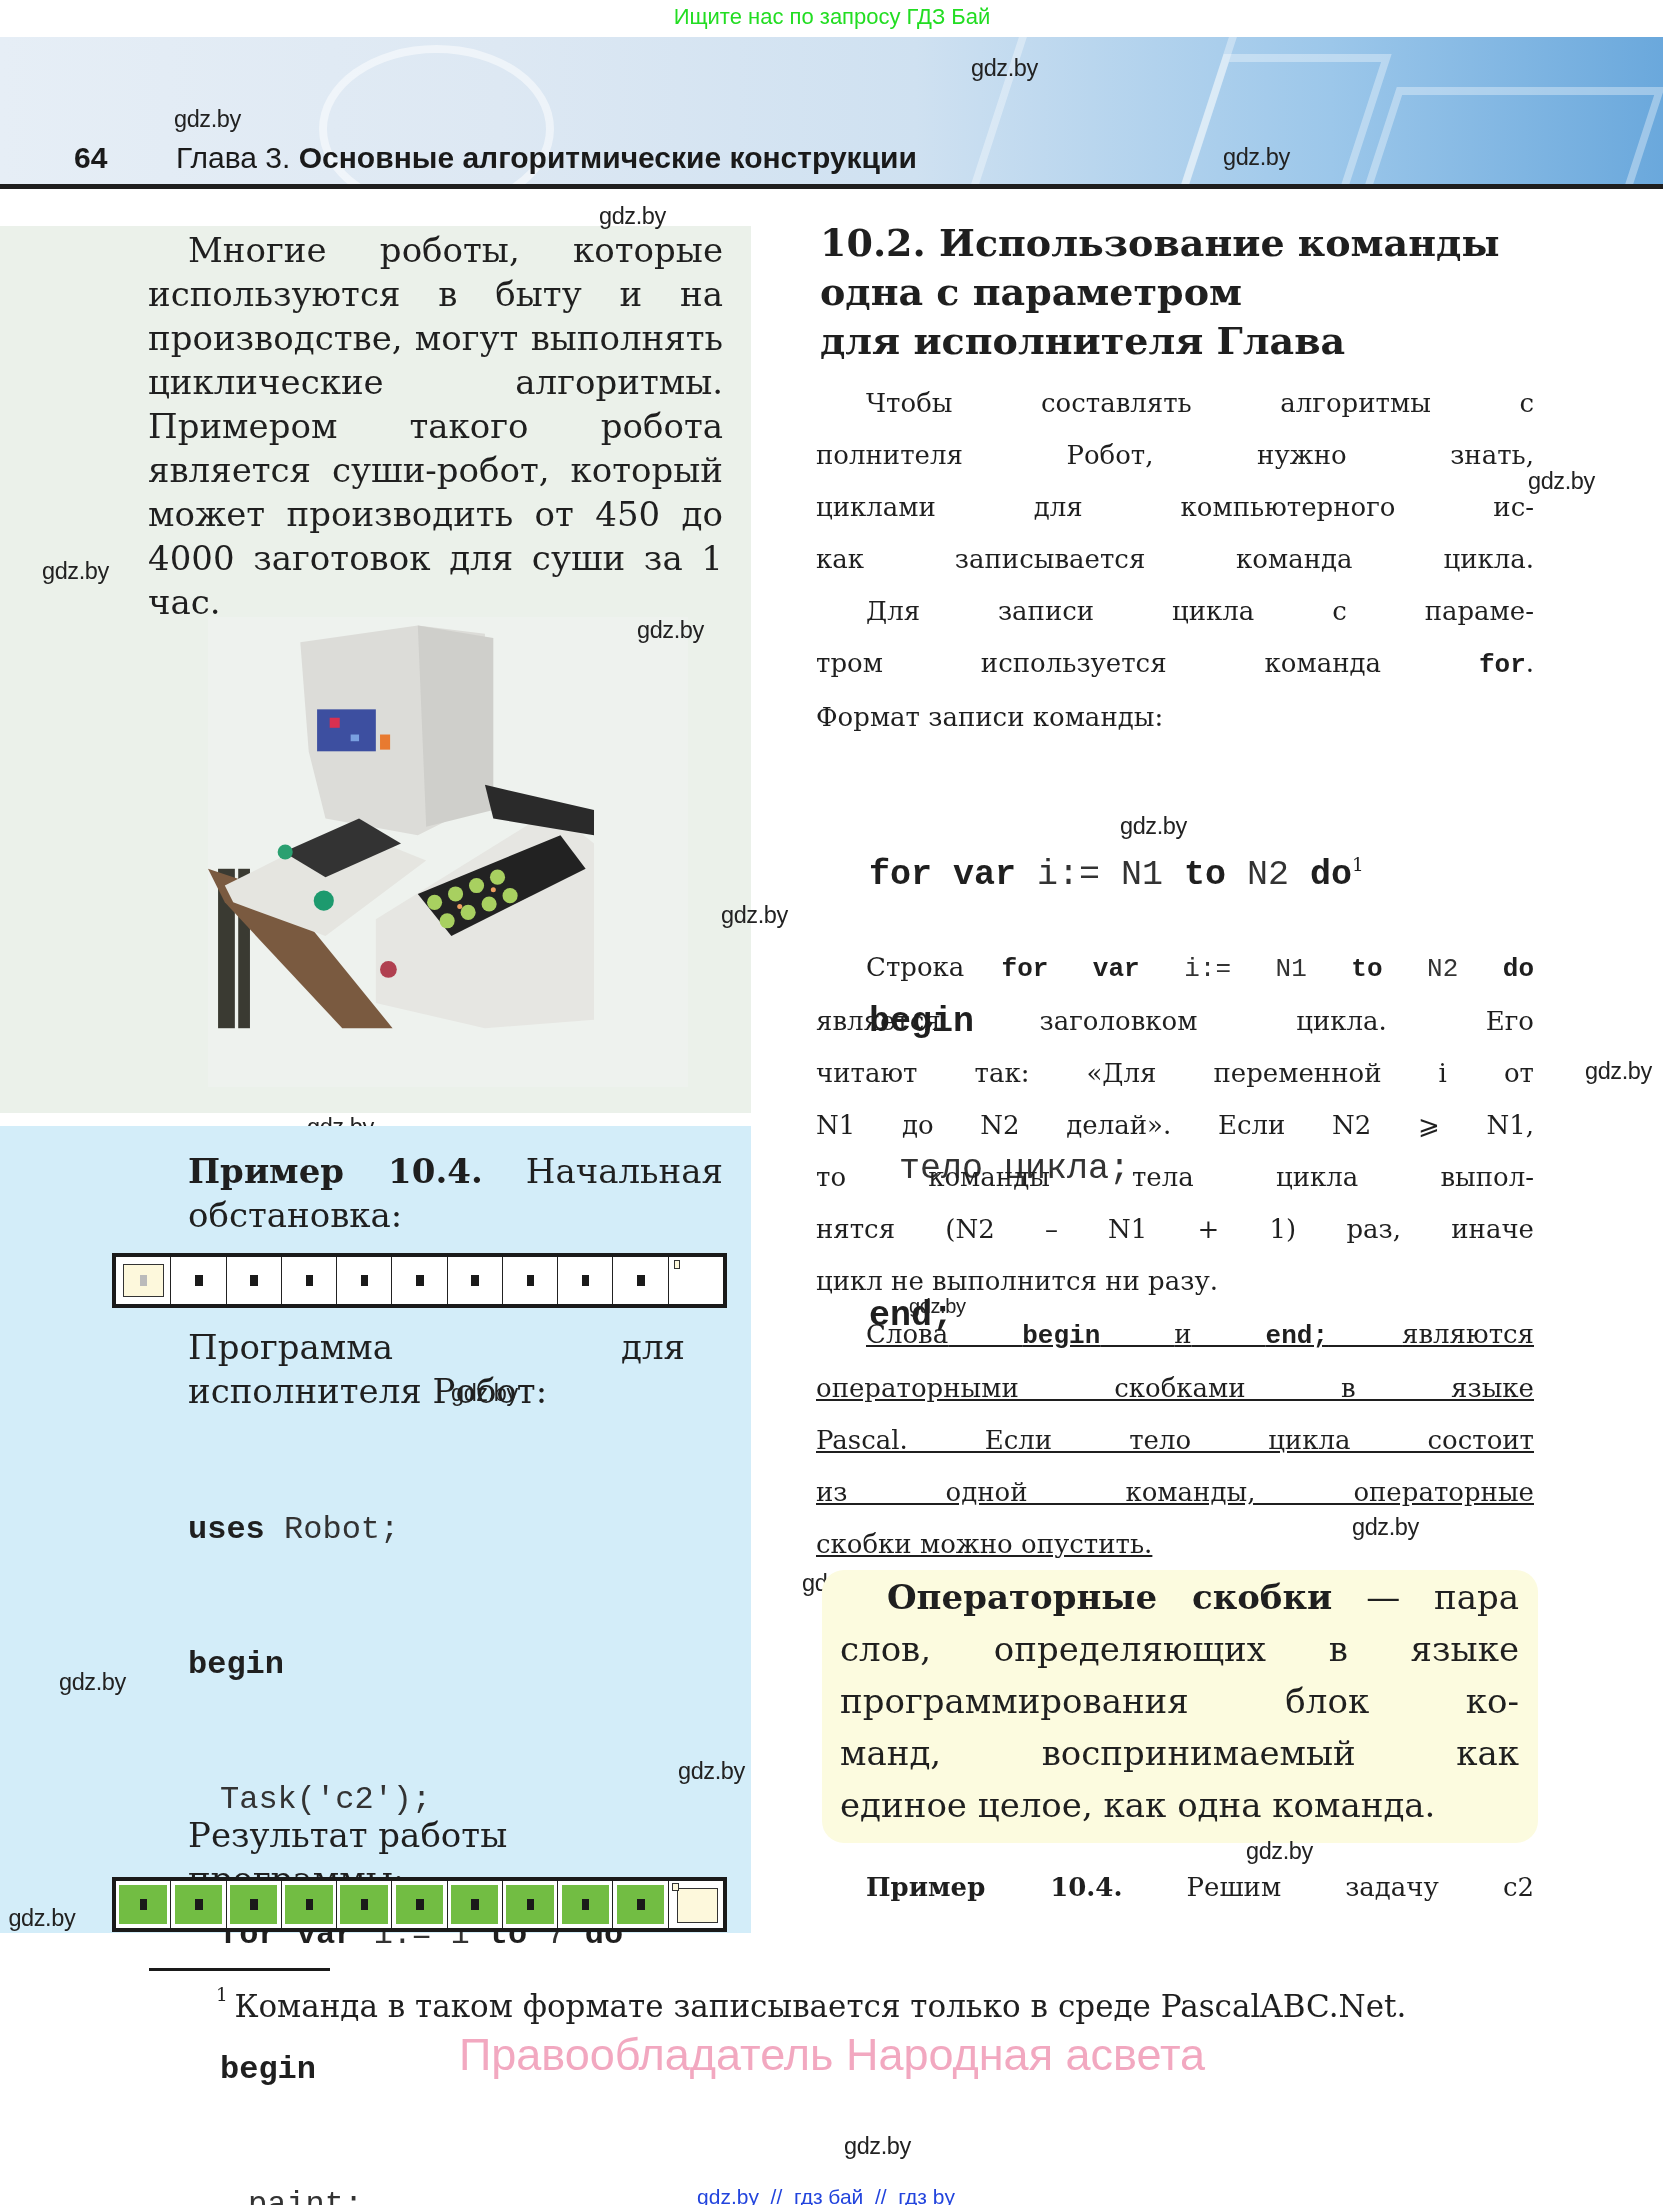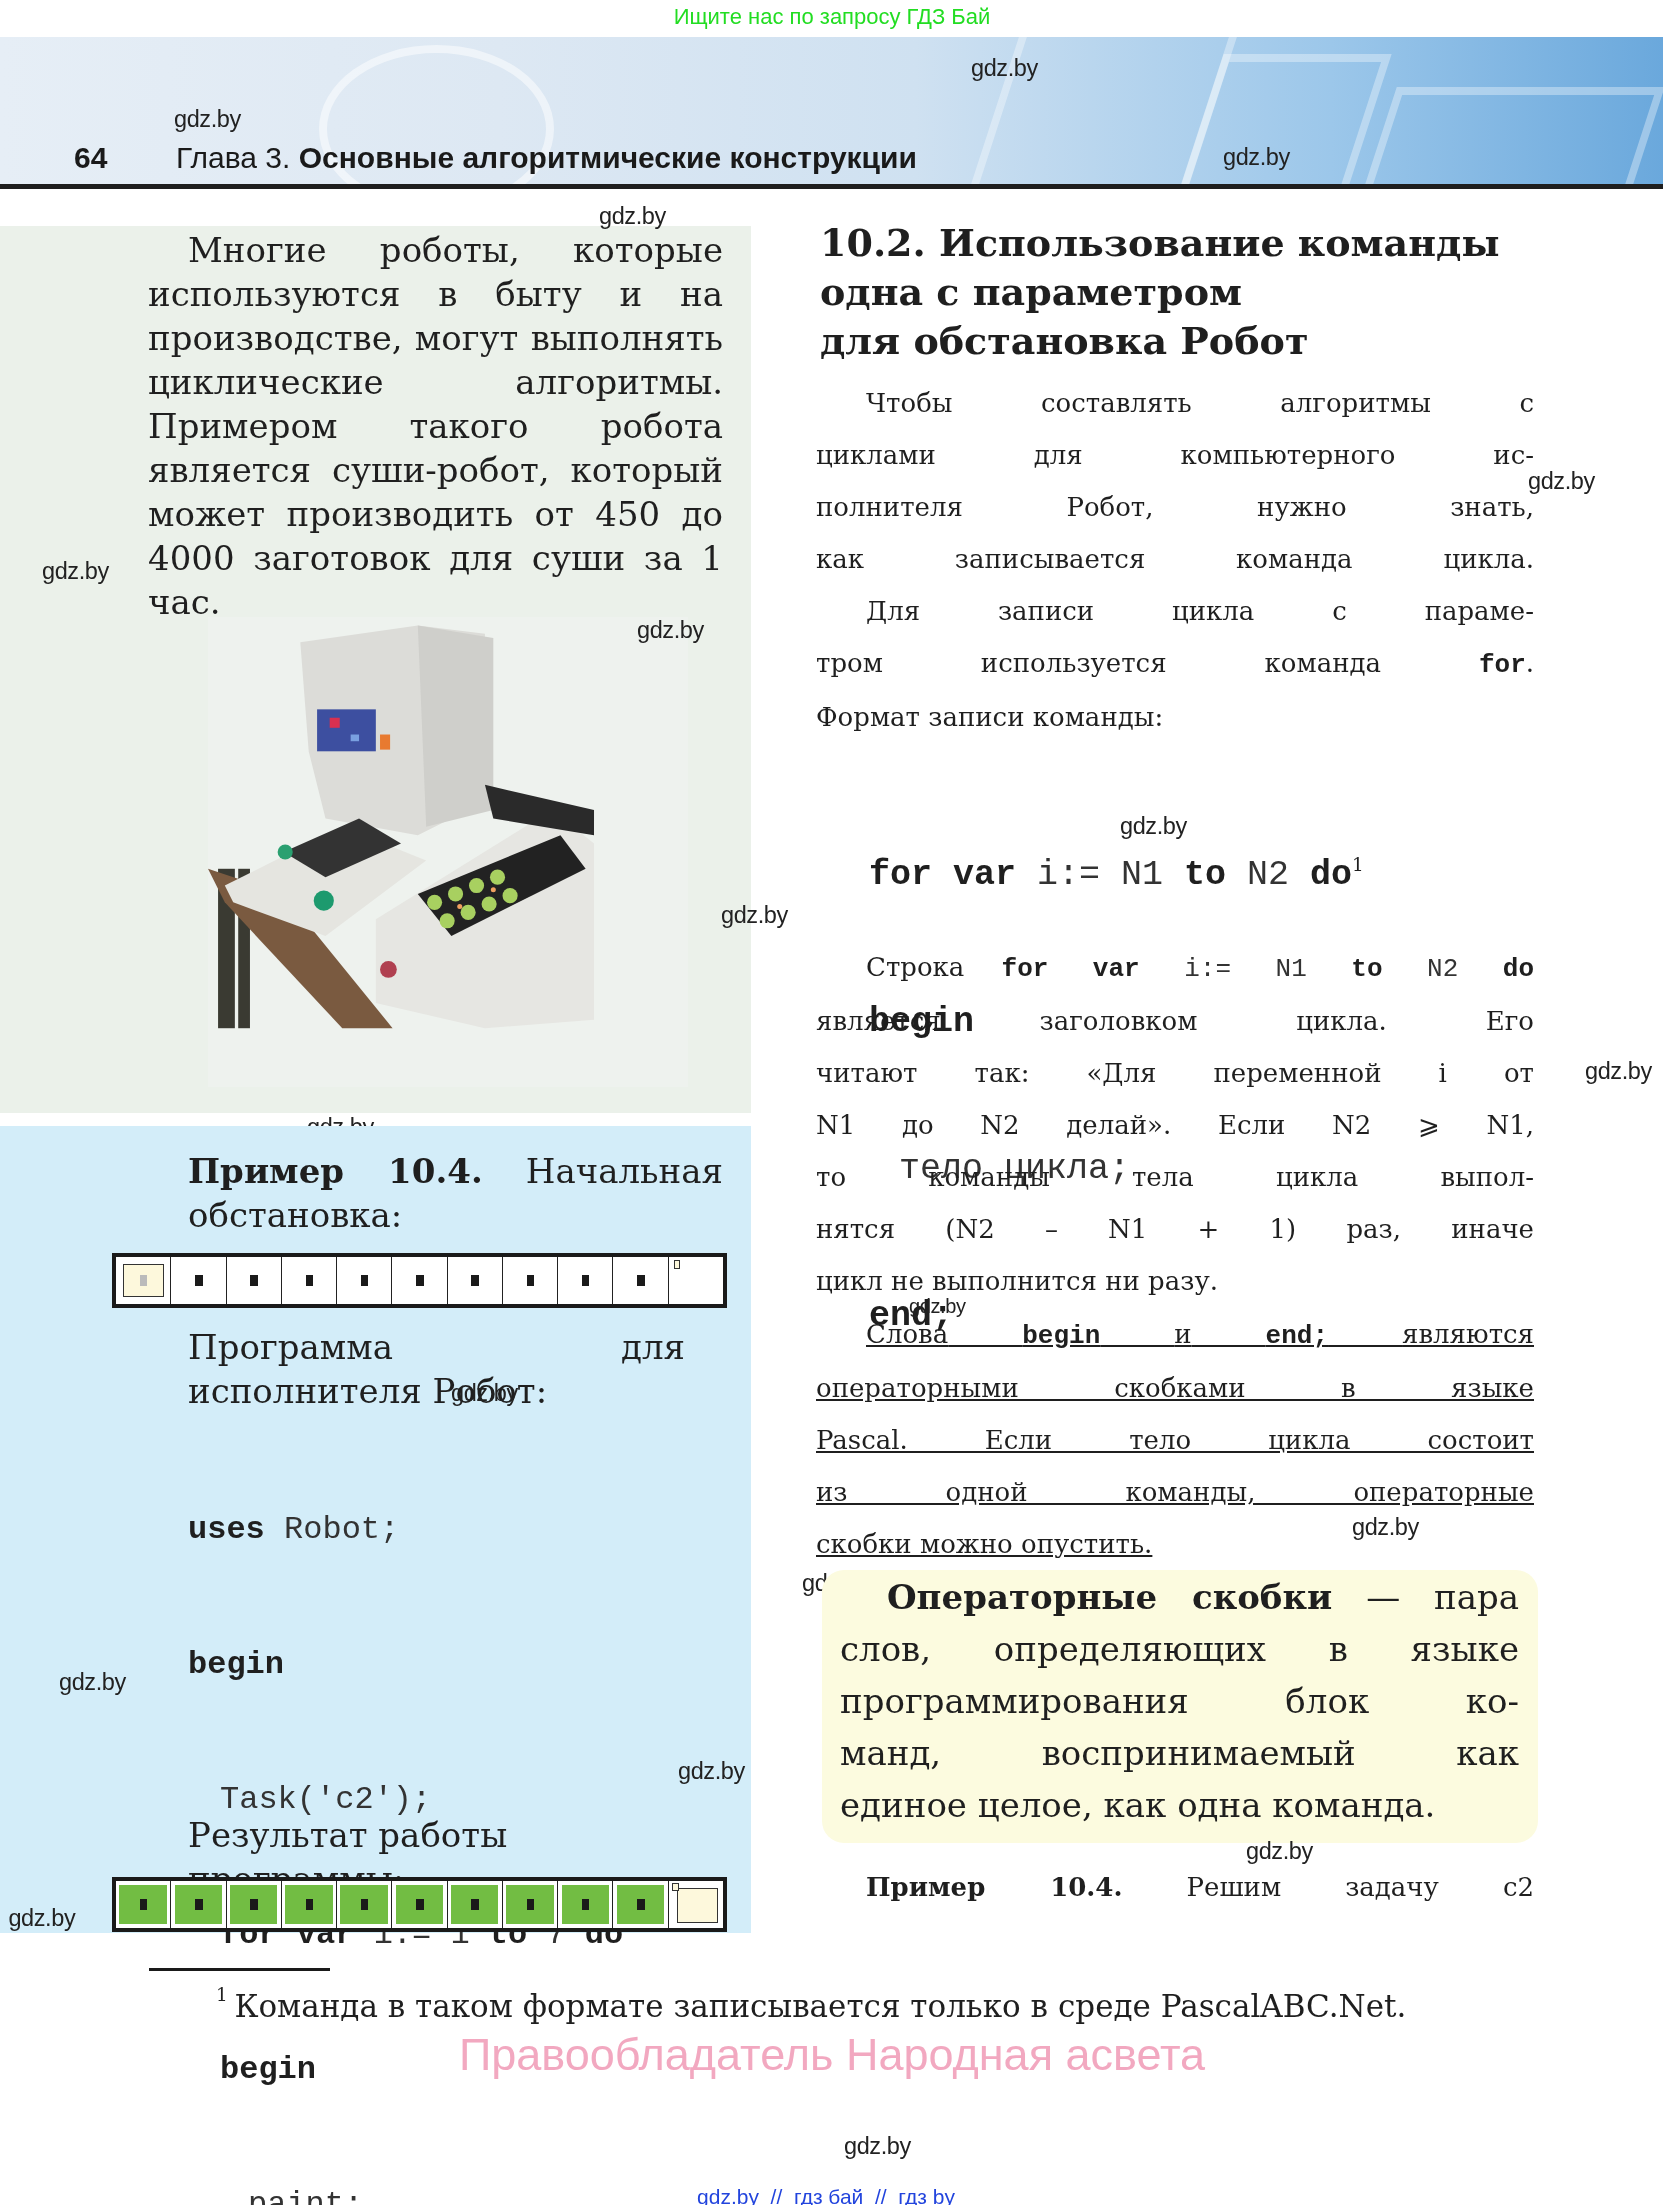--- a/index.html
+++ b/index.html
@@ -244,27 +244,27 @@
   <div class="cell">
       <div class="robot" style="left:8.4px;top:6.7px;right:5px;bottom:5px;"></div>
       <div class="marker" style="left:3.4px;top:1.7px;"></div>
     </div>
 </div>
 <div class="wm" style="left:8.4px;top:1905px;">gdz.by</div>
 
 <div class="h2">
   <div>10.2. Использование команды</div>
   <div>одна с параметром</div>
-  <div>для обстановка Робот</div>
+  <div>для исполнителя Глава</div>
 </div>
 
 <div class="rtext" style="top:377px;">
   <span class="rline ind">Чтобы составлять алгоритмы с</span>
+  <span class="rline">полнителя Робот, нужно знать,</span>
   <span class="rline">циклами для компьютерного ис-</span>
-  <span class="rline">полнителя Робот, нужно знать,</span>
   <span class="rline">как записывается команда цикла.</span>
   <span class="rline ind">Для записи цикла с параме-</span>
   <span class="rline"><span>тром используется команда</span> <span class="kw">for</span>.</span>
   <span class="rline last">Формат записи команды:</span>
 </div>
 <div class="wm" style="left:1528px;top:468px;">gdz.by</div>
 
 <div class="code" style="left:869px;top:745px;font-size:35px;line-height:48px;">
   <div><span class="kw">for var</span><span class="lt"> i:= N1 </span><span class="kw">to</span><span class="lt"> N2 </span><span class="kw">do</span><sup style="font-size:18.4px;font-family:'DejaVu Serif',serif;">1</sup></div>
   <div><span class="kw">begin</span></div>

